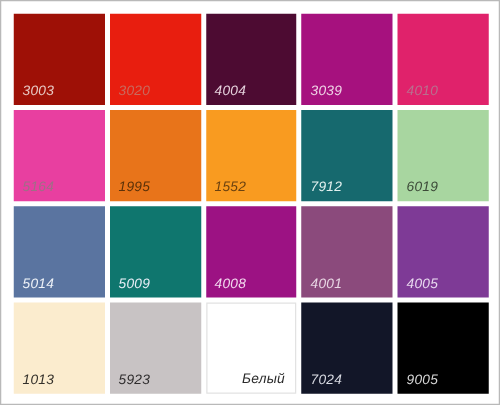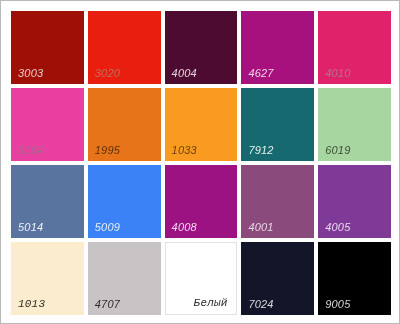--- a/index.html
+++ b/index.html
@@ -46,81 +46,81 @@
     font-style: italic;
     font-size: 11px;
     line-height: 12px;
     letter-spacing: 0.2px;
     white-space: nowrap;
   }
   .swatch.white-cell {
     border: 1px solid #e2e2e2;
   }
   .swatch.white-cell .swatch-label {
-    font-family: Liberation Mono, monospace;
+    font-family: Liberation Sans, sans-serif;
     font-style: italic;
     font-size: 11px;
     left: 28px;
   }
 </style>
 </head>
 <body>
 
 <div id="palette-chart">
   <div class="swatch-grid">
       <div class="swatch" style="background: rgb(158, 16, 6);">
         <span class="swatch-label" style="color: rgb(232, 201, 196);">3003</span>
       </div>
       <div class="swatch" style="background: rgb(232, 30, 15);">
         <span class="swatch-label" style="color: rgb(200, 106, 94);">3020</span>
       </div>
       <div class="swatch" style="background: rgb(77, 11, 50);">
         <span class="swatch-label" style="color: rgb(230, 210, 221); margin-top: 24px;">4004</span>
       </div>
       <div class="swatch" style="background: rgb(166, 17, 126);">
-        <span class="swatch-label" style="color: rgb(239, 212, 230);">4627</span>
+        <span class="swatch-label" style="color: rgb(239, 212, 230);">3039</span>
       </div>
       <div class="swatch" style="background: rgb(224, 34, 107);">
         <span class="swatch-label" style="color: rgb(184, 112, 142); margin-top: 17px;">4010</span>
       </div>
       <div class="swatch" style="background: rgb(232, 63, 160);">
         <span class="swatch-label" style="color: rgb(158, 111, 134);">5164</span>
       </div>
       <div class="swatch" style="background: rgb(232, 116, 26);">
         <span class="swatch-label" style="color: rgb(92, 50, 9);">1995</span>
       </div>
       <div class="swatch" style="background: rgb(249, 155, 32);">
-        <span class="swatch-label" style="color: rgb(107, 66, 16);">1033</span>
+        <span class="swatch-label" style="color: rgb(107, 66, 16);">1552</span>
       </div>
       <div class="swatch" style="background: rgb(22, 105, 110);">
         <span class="swatch-label" style="color: rgb(226, 240, 239);">7912</span>
       </div>
       <div class="swatch" style="background: rgb(168, 214, 160);">
         <span class="swatch-label" style="color: rgb(60, 74, 56);">6019</span>
       </div>
       <div class="swatch" style="background: rgb(90, 116, 160);">
         <span class="swatch-label" style="color: rgb(238, 242, 248);">5014</span>
       </div>
-      <div class="swatch" style="background: #3b82f6; padding-left: 36px;">
+      <div class="swatch" style="background: #0f766e; padding-left: 36px;">
         <span class="swatch-label" style="color: rgb(230, 237, 245);">5009</span>
       </div>
       <div class="swatch" style="background: rgb(156, 18, 131); text-align: right;">
         <span class="swatch-label" style="color: rgb(242, 217, 238);">4008</span>
       </div>
       <div class="swatch" style="background: rgb(139, 74, 124);">
         <span class="swatch-label" style="color: rgb(232, 214, 228);">4001</span>
       </div>
       <div class="swatch" style="background: rgb(126, 58, 150); padding-left: 20px;">
         <span class="swatch-label" style="color: rgb(232, 216, 239);">4005</span>
       </div>
       <div class="swatch" style="background: rgb(251, 236, 206);">
-        <span class="swatch-label" style="color: rgb(51, 48, 42); font-family: Liberation Mono, monospace;">1013</span>
+        <span class="swatch-label" style="color: rgb(51, 48, 42);">1013</span>
       </div>
       <div class="swatch" style="background: rgb(200, 195, 196);">
-        <span class="swatch-label" style="color: rgb(47, 45, 46);">4707</span>
+        <span class="swatch-label" style="color: rgb(47, 45, 46);">5923</span>
       </div>
       <div class="swatch white-cell" style="background: rgb(255, 255, 255);">
         <span class="swatch-label" style="color: rgb(43, 43, 43);">Белый</span>
       </div>
       <div class="swatch" style="background: rgb(18, 22, 40);">
         <span class="swatch-label" style="color: rgb(216, 218, 226);">7024</span>
       </div>
       <div class="swatch" style="background: rgb(0, 0, 0);">
         <span class="swatch-label" style="color: rgb(214, 214, 214);">9005</span>
       </div>

